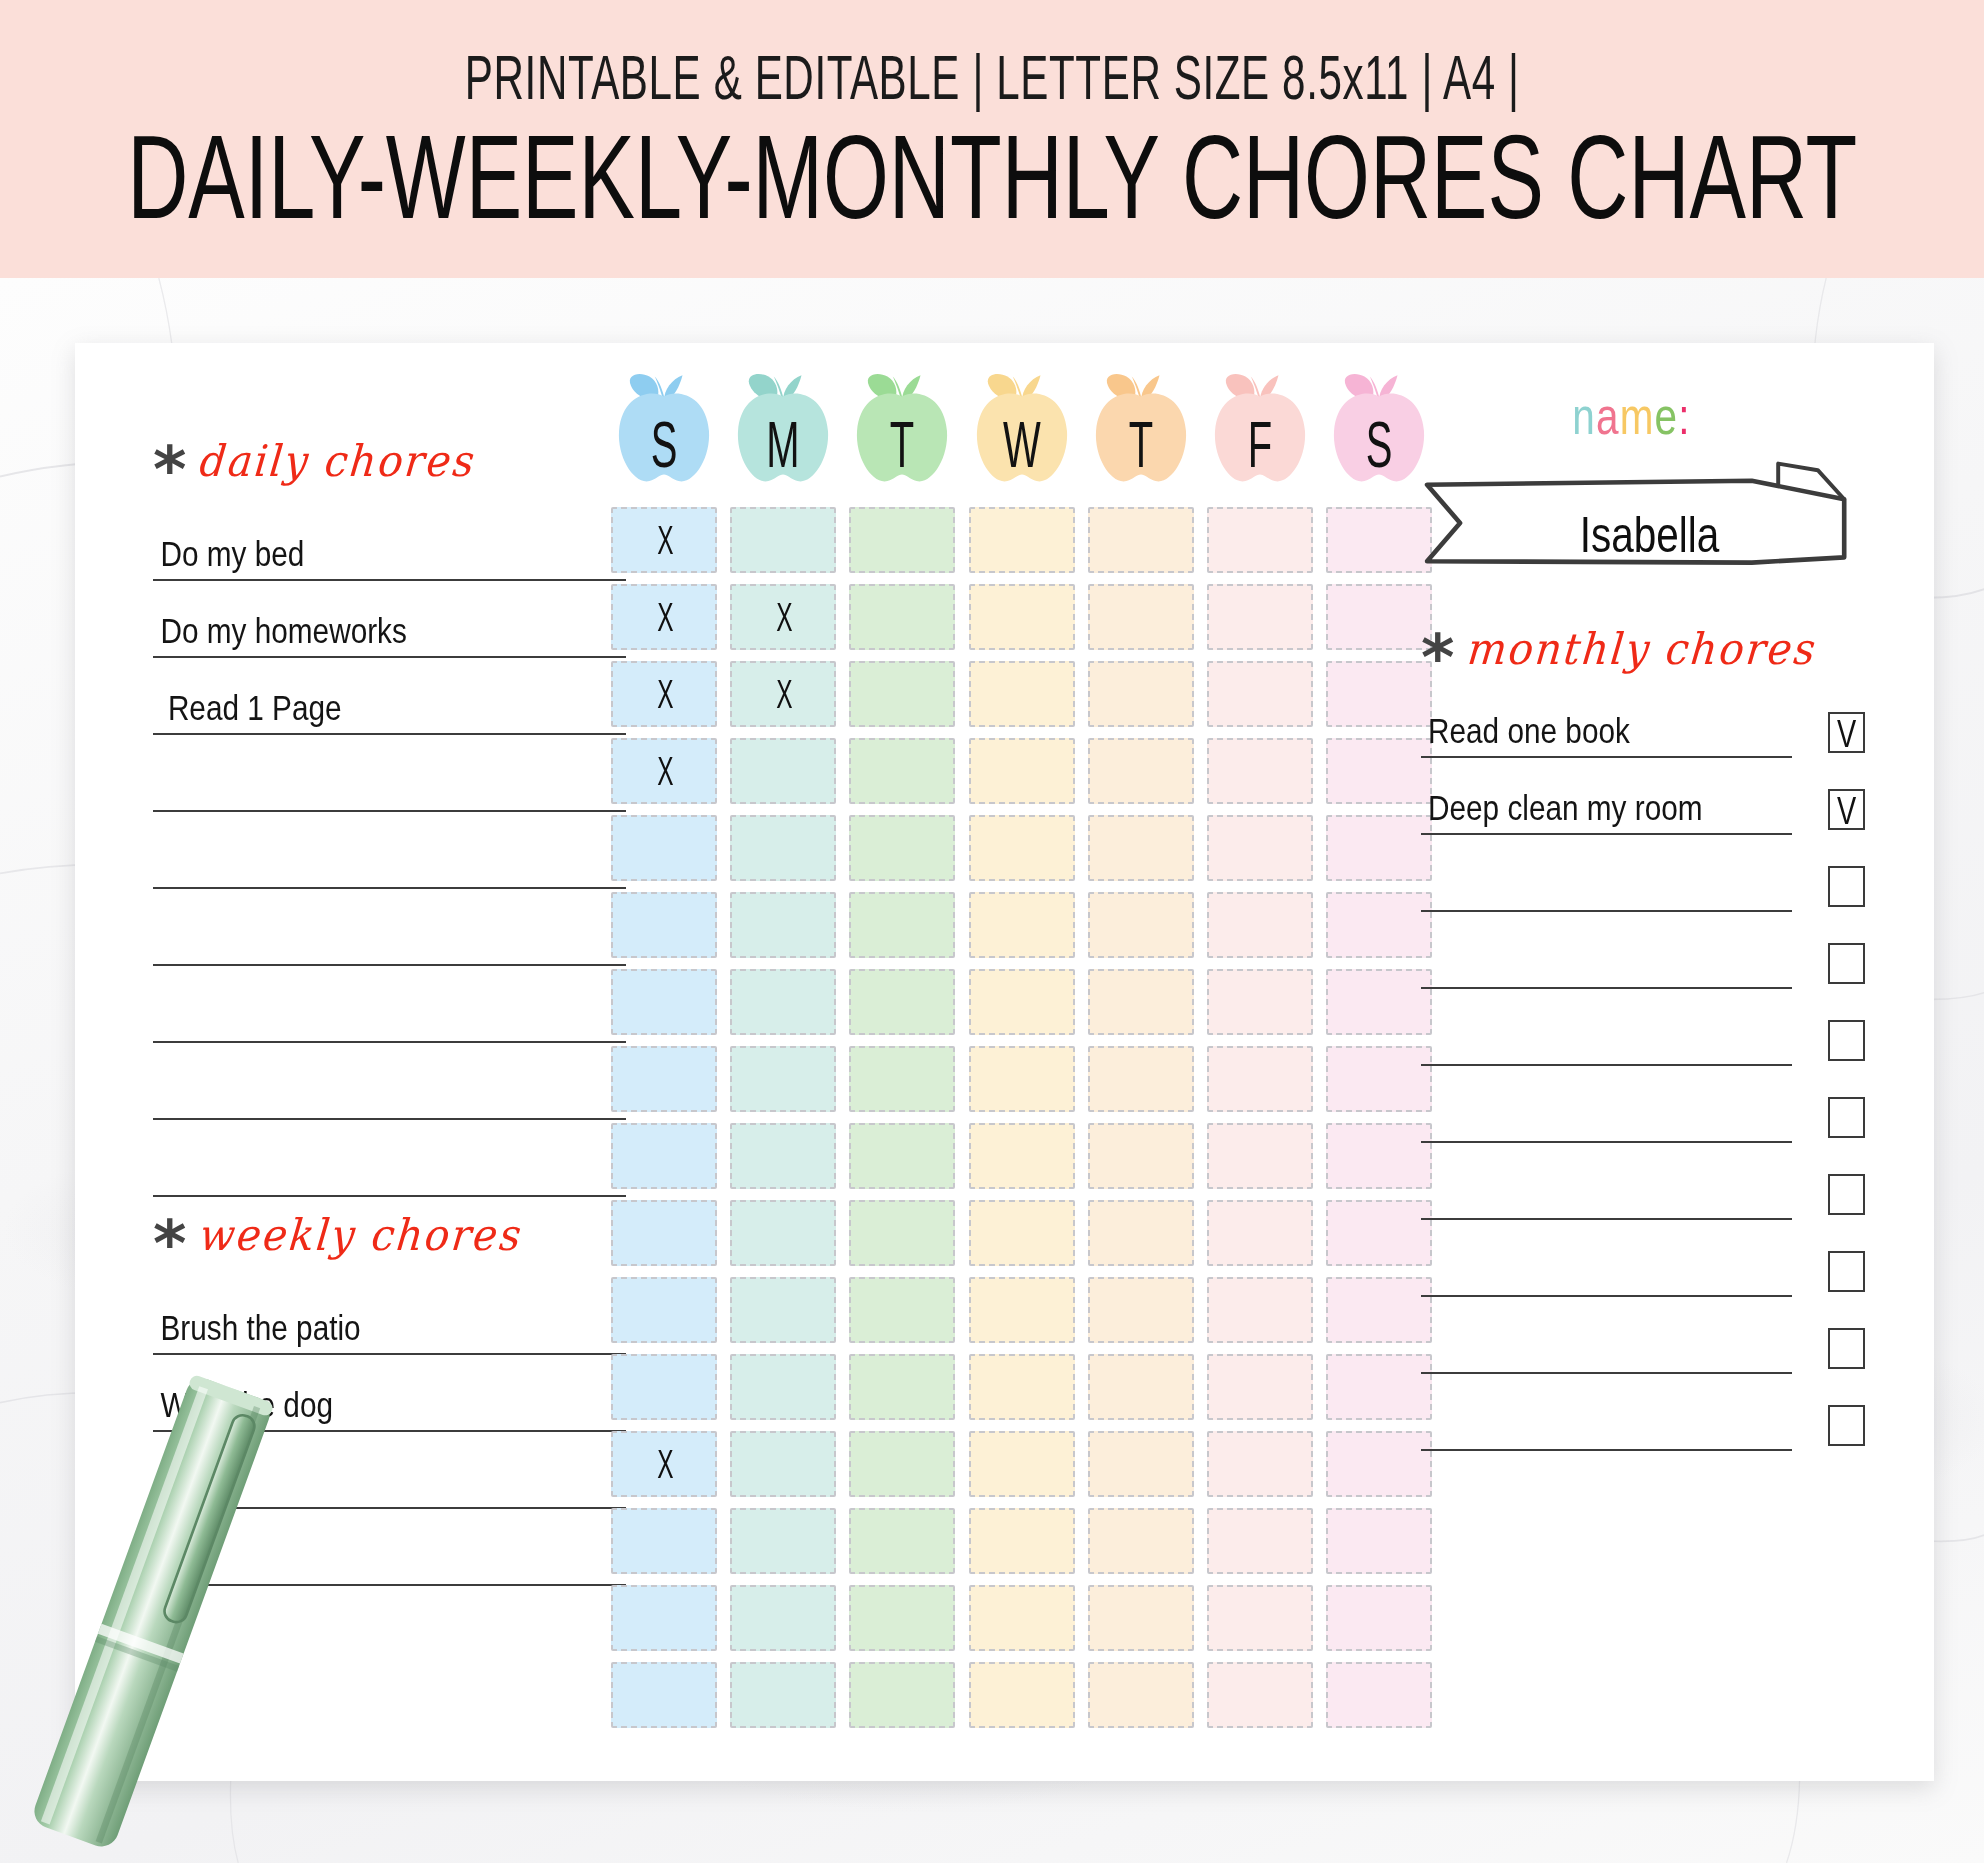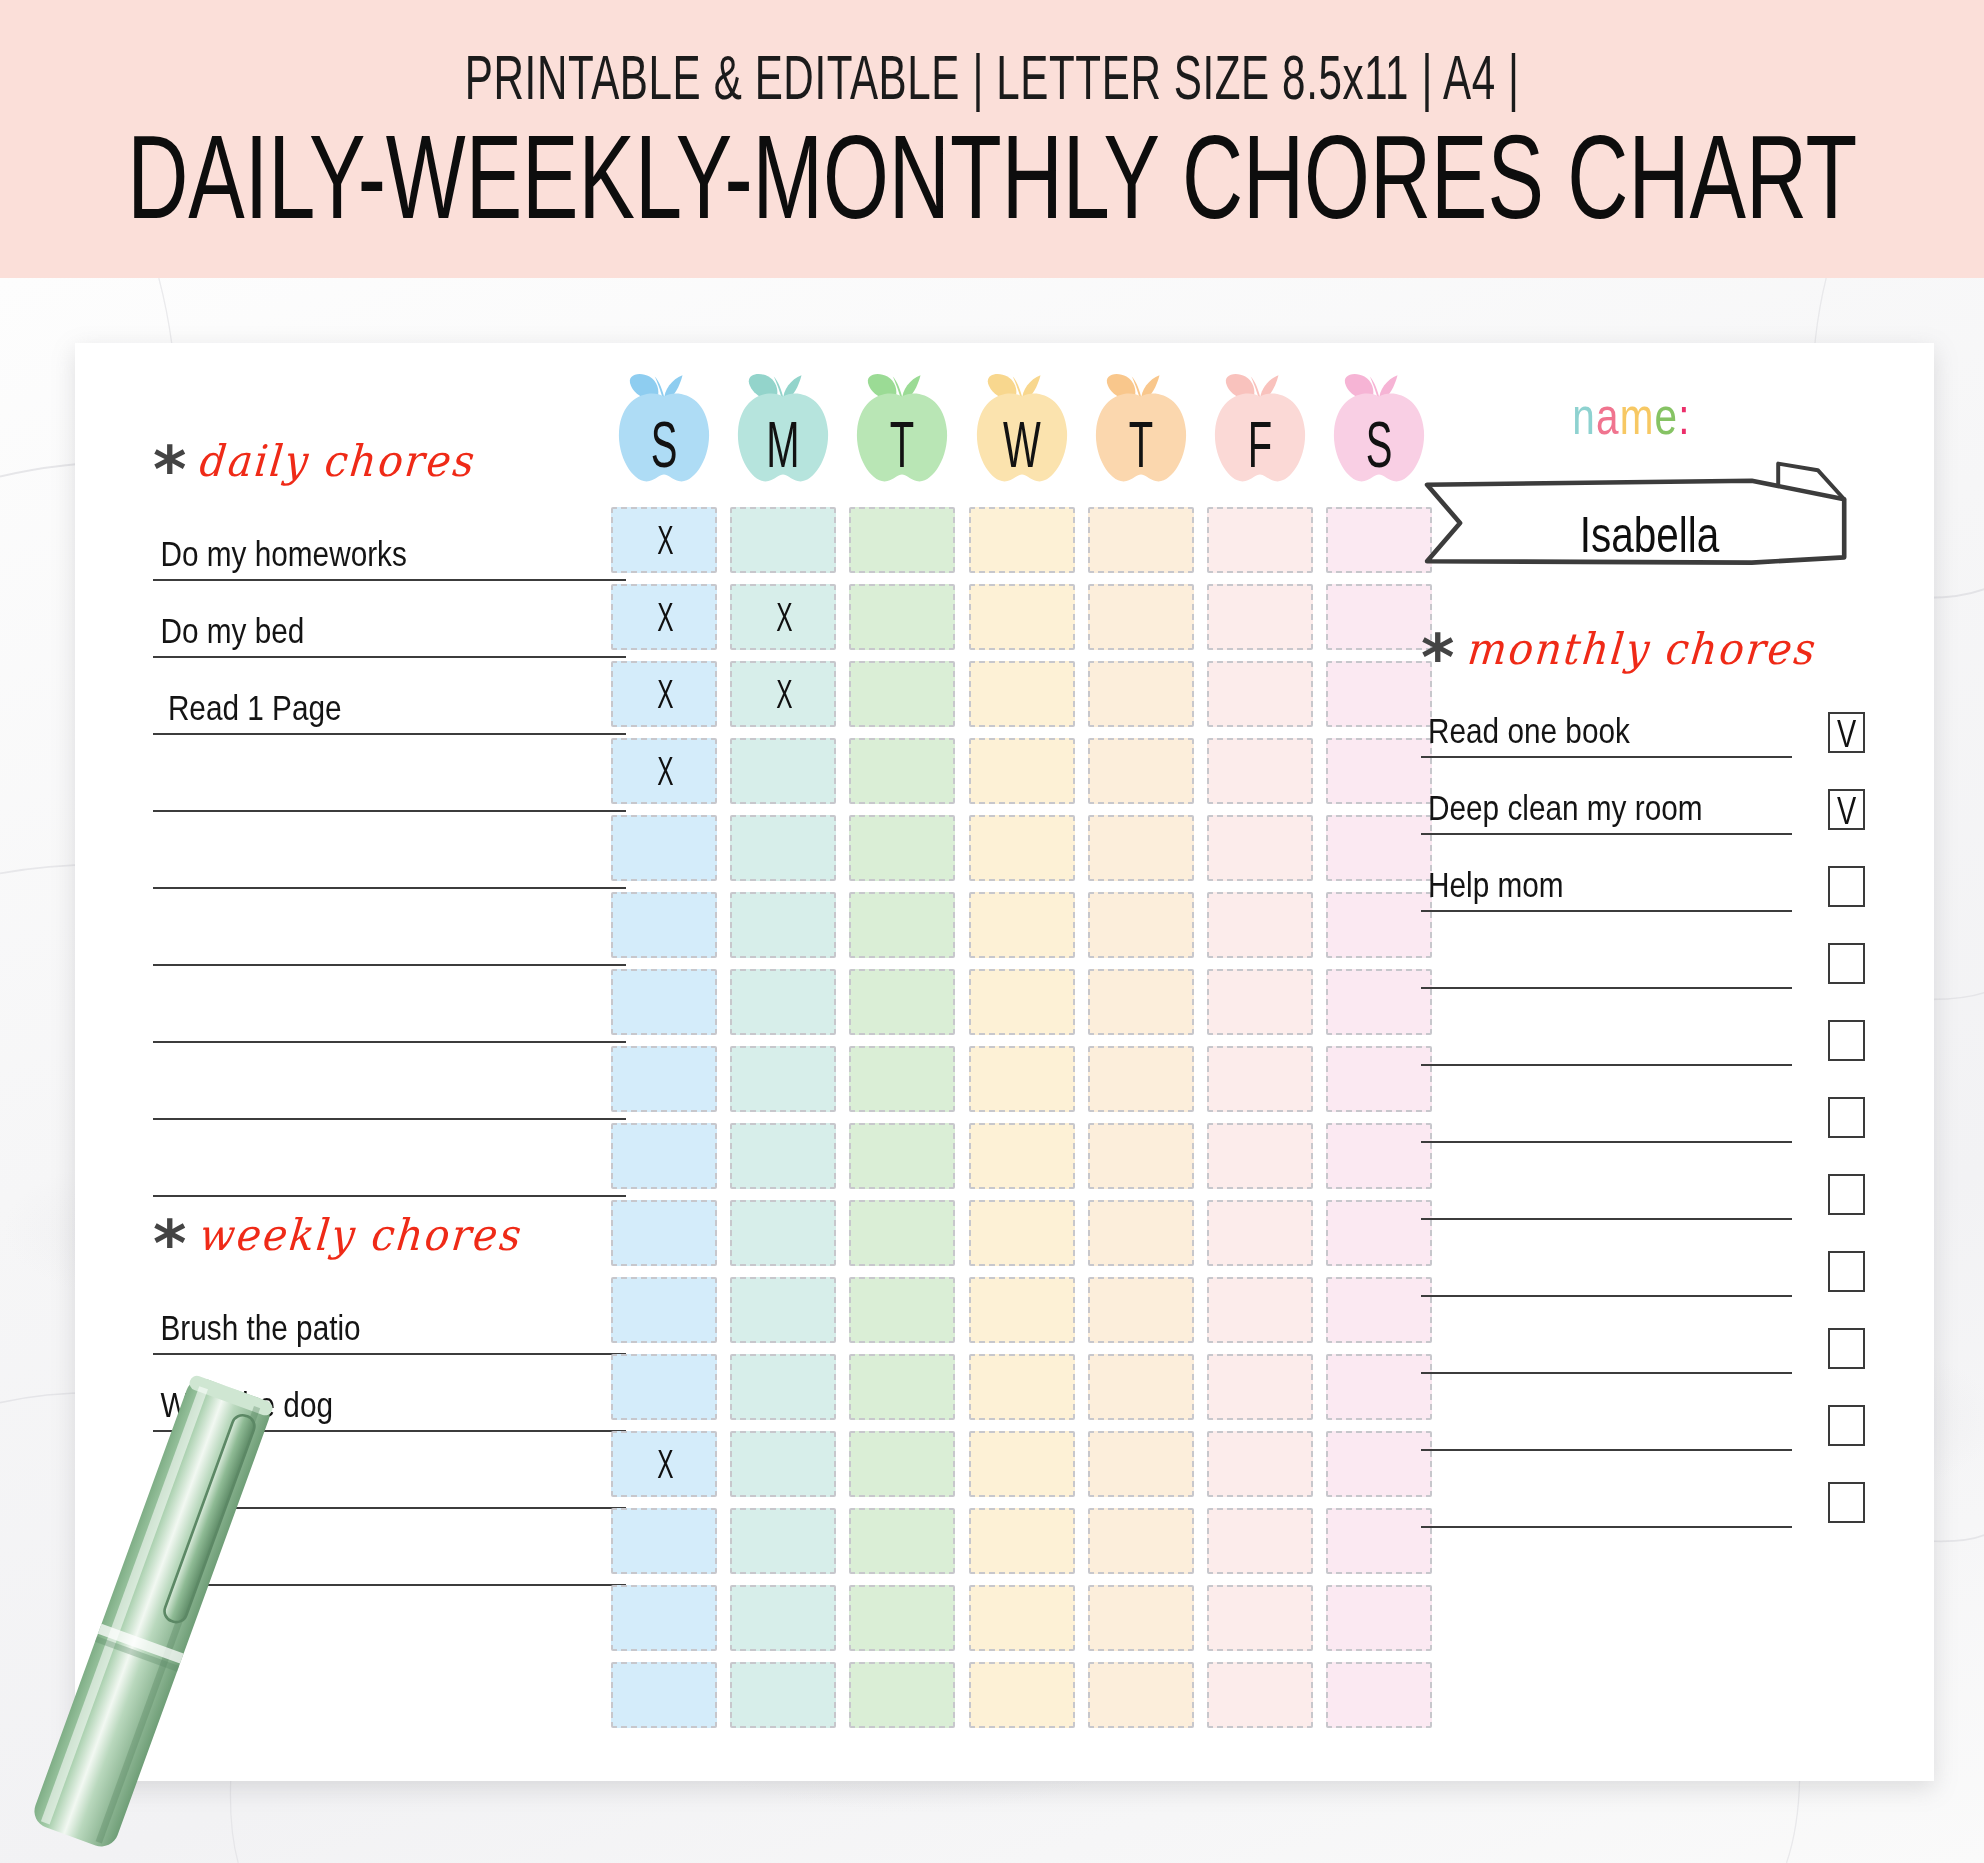--- a/index.html
+++ b/index.html
@@ -240,25 +240,25 @@
 
   <div class="col" id="col-left">
 
     <div class="section-head">
       <span class="asterisk">*</span>
       <span class="script-head">daily chores</span>
     </div>
 
     <div class="ruled-list" id="daily-list">
         <div class="ruled-row">
+          <div class="txt">Do my bed</div>
+          <div class="rule"></div>
+        </div>
+        <div class="ruled-row">
           <div class="txt">Do my homeworks</div>
-          <div class="rule"></div>
-        </div>
-        <div class="ruled-row">
-          <div class="txt">Do my bed</div>
           <div class="rule"></div>
         </div>
         <div class="ruled-row indent">
           <div class="txt">Read 1 Page</div>
           <div class="rule"></div>
         </div>
         <div class="ruled-row">
           <div class="txt"></div>
           <div class="rule"></div>
         </div>
@@ -565,27 +565,20 @@
           </div>
         </div>
         <div class="monthly-row">
           <div class="line-area">
             <div class="txt">Deep clean my room</div>
             <div class="rule"></div>
           </div>
           <div class="checkbox">
             <span class="tick">V</span>
           </div>
-        </div>
-        <div class="monthly-row">
-          <div class="line-area">
-            <div class="txt">Help mom</div>
-            <div class="rule"></div>
-          </div>
-          <div class="checkbox"></div>
         </div>
         <div class="monthly-row">
           <div class="line-area">
             <div class="txt"></div>
             <div class="rule"></div>
           </div>
           <div class="checkbox"></div>
         </div>
         <div class="monthly-row">
           <div class="line-area">

